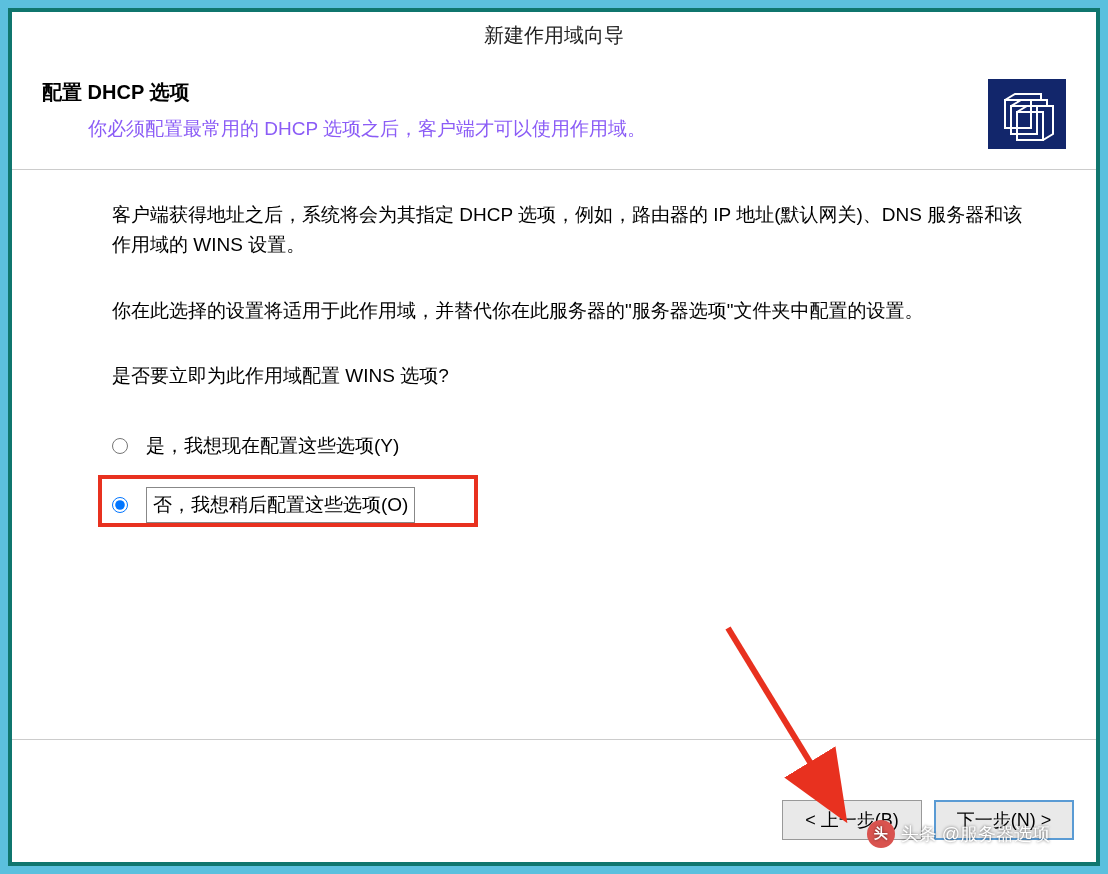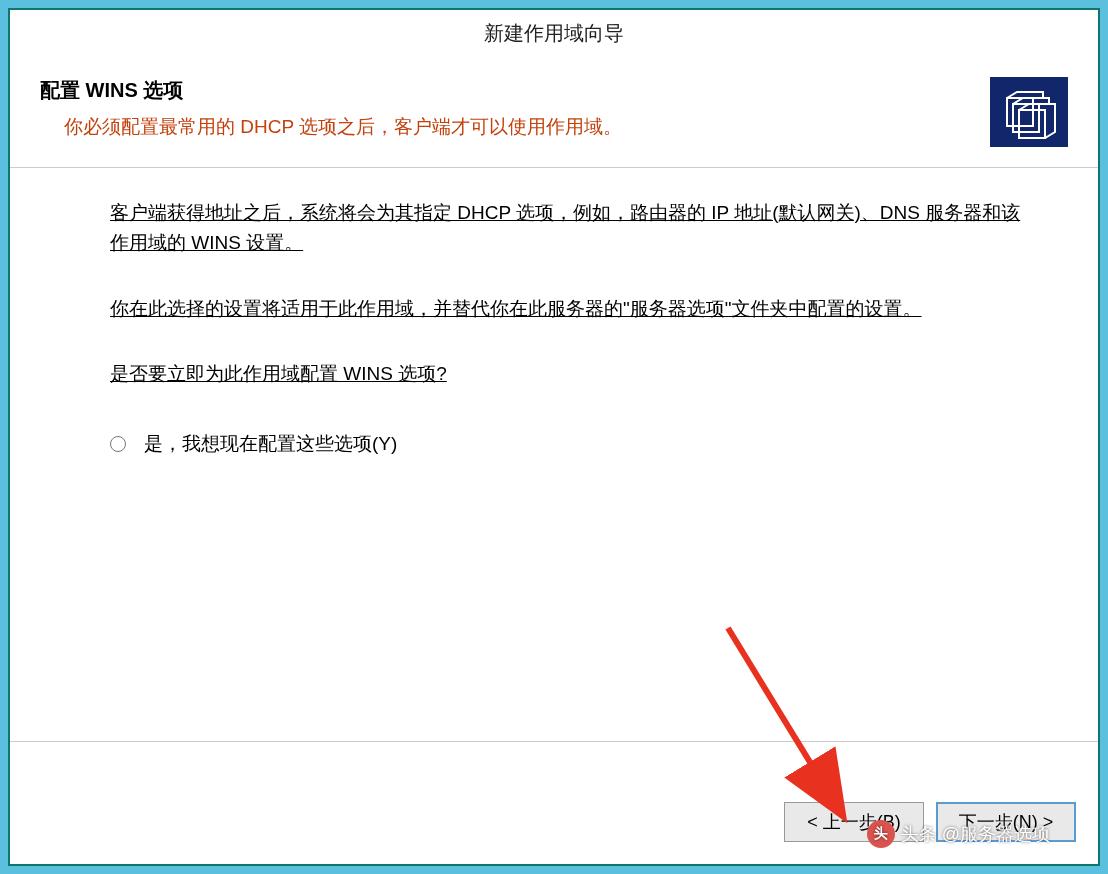--- a/index.html
+++ b/index.html
@@ -13,21 +13,21 @@
       width: 1108px;
       height: 874px;
       padding: 8px;
     }
     .window {
       background: #fff;
       width: 100%;
       height: 100%;
       display: flex;
       flex-direction: column;
-      border: 2px solid #0f766e;
+      border: 4px solid #0f766e;
     }
     .title-bar {
       background: #fff;
       text-align: center;
       padding: 10px 0 12px 0;
       font-size: 20px;
       color: #222;
     }
     .header-section {
       background: #fff;
@@ -41,22 +41,22 @@
       flex: 1;
     }
     .header-title {
       font-size: 20px;
       font-weight: bold;
       color: #000;
       margin-bottom: 10px;
     }
     .header-subtitle {
       font-size: 19px;
-      color: #c2410c;
-      margin-left: 24px;
+      color: #8b5cf6;
+      margin-left: 46px;
     }
     .header-icon {
       width: 78px;
       height: 70px;
       background: #12266b;
       display: flex;
       align-items: center;
       justify-content: center;
       margin-left: 20px;
     }
@@ -66,21 +66,20 @@
     }
     .content-area {
       flex: 1;
       padding: 30px 60px 20px 100px;
       font-size: 19px;
       color: #000;
       line-height: 1.6;
     }
     .content-para {
       margin-bottom: 35px;
-      text-decoration: underline;
     }
     .radio-group {
       margin-top: 4px;
     }
     .radio-option {
       display: flex;
       align-items: center;
       margin-bottom: 18px;
       padding: 4px 0;
     }
@@ -168,21 +167,21 @@
   </style>
 </head>
 <body>
 
 <div class="container">
   <div class="window">
     <div class="title-bar">新建作用域向导</div>
 
     <div class="header-section">
       <div class="header-text">
-        <div class="header-title">配置 WINS 选项</div>
+        <div class="header-title">配置 DHCP 选项</div>
         <div class="header-subtitle">你必须配置最常用的 DHCP 选项之后，客户端才可以使用作用域。</div>
       </div>
       <div class="header-icon">
         <svg viewBox="0 0 60 56">
           <g fill="none" stroke="#fff" stroke-width="2">
             <path d="M8 14 L18 8 L44 8 L44 36 L34 42 L8 42 Z" fill="#12266b"></path>
             <path d="M14 20 L24 14 L50 14 L50 42 L40 48 L14 48 Z" fill="#12266b"></path>
             <path d="M20 26 L30 20 L56 20 L56 48 L46 54 L20 54 Z" fill="#12266b"></path>
             <path d="M8 14 L34 14 L34 42 L8 42 Z"></path>
             <path d="M14 20 L40 20 L40 48 L14 48 Z"></path>
@@ -195,20 +194,25 @@
     <div class="content-area">
       <div class="content-para">客户端获得地址之后，系统将会为其指定 DHCP 选项，例如，路由器的 IP 地址(默认网关)、DNS 服务器和该作用域的 WINS 设置。</div>
       <div class="content-para">你在此选择的设置将适用于此作用域，并替代你在此服务器的"服务器选项"文件夹中配置的设置。</div>
       <div class="content-para">是否要立即为此作用域配置 WINS 选项?</div>
 
       <div class="radio-group">
         <div class="radio-option">
           <input type="radio" class="radio-input" name="configopt" style="">
           <span class="radio-label">是，我想现在配置这些选项(Y)</span>
         </div>
+        <div class="radio-option highlighted">
+          <div class="highlight-box"></div>
+          <input type="radio" class="radio-input" name="configopt" checked="" style="">
+          <span class="radio-label boxed">否，我想稍后配置这些选项(O)</span>
+        </div>
       </div>
     </div>
 
     <div class="button-row">
       <button class="btn">&lt; 上一步(B)</button>
       <button class="btn primary">下一步(N) &gt;</button>
     </div>
   </div>
 
   <svg class="arrow-annotation" style="left:700px; top:600px; width:200px; height:230px;">

